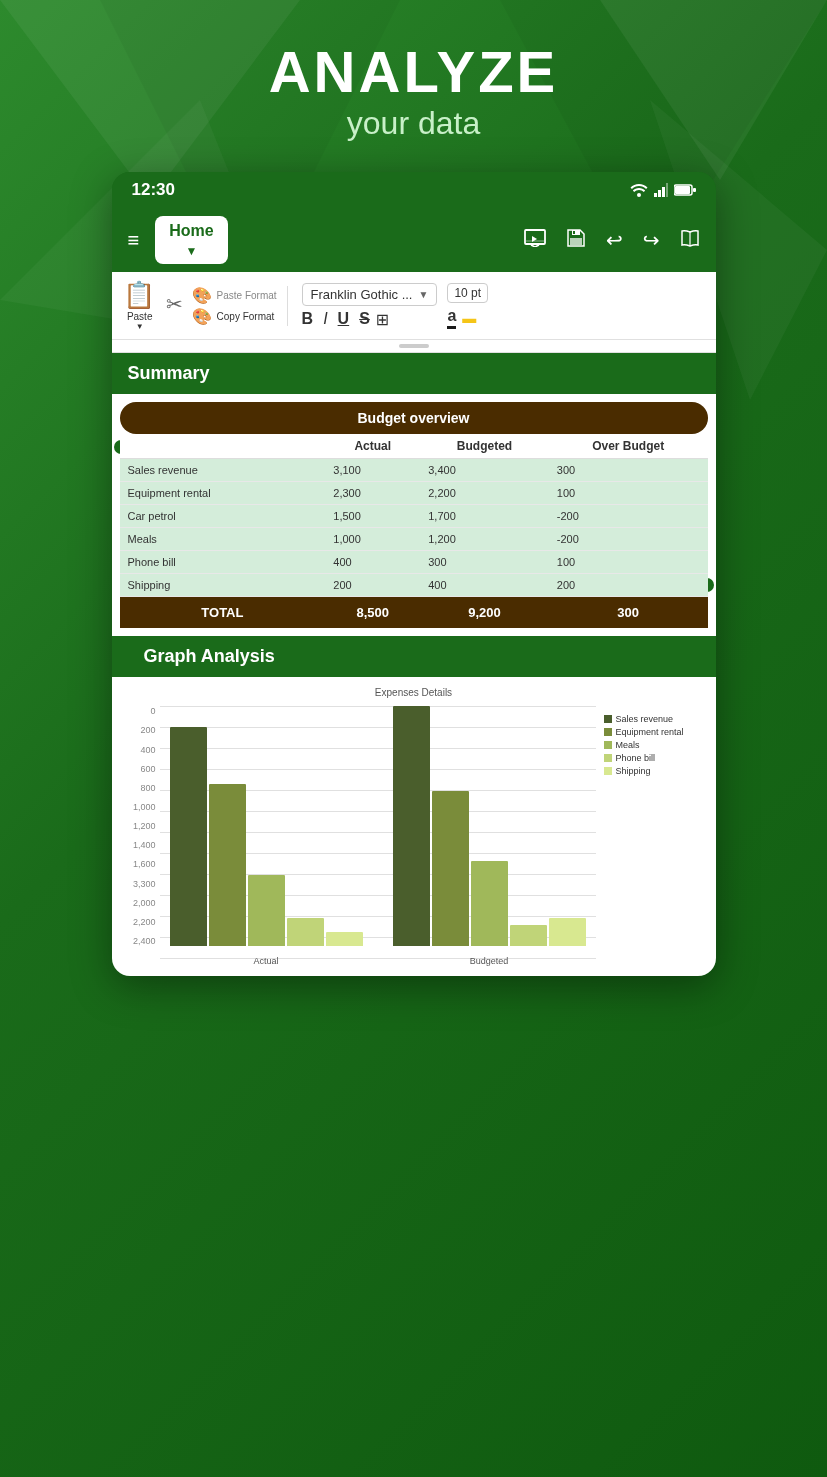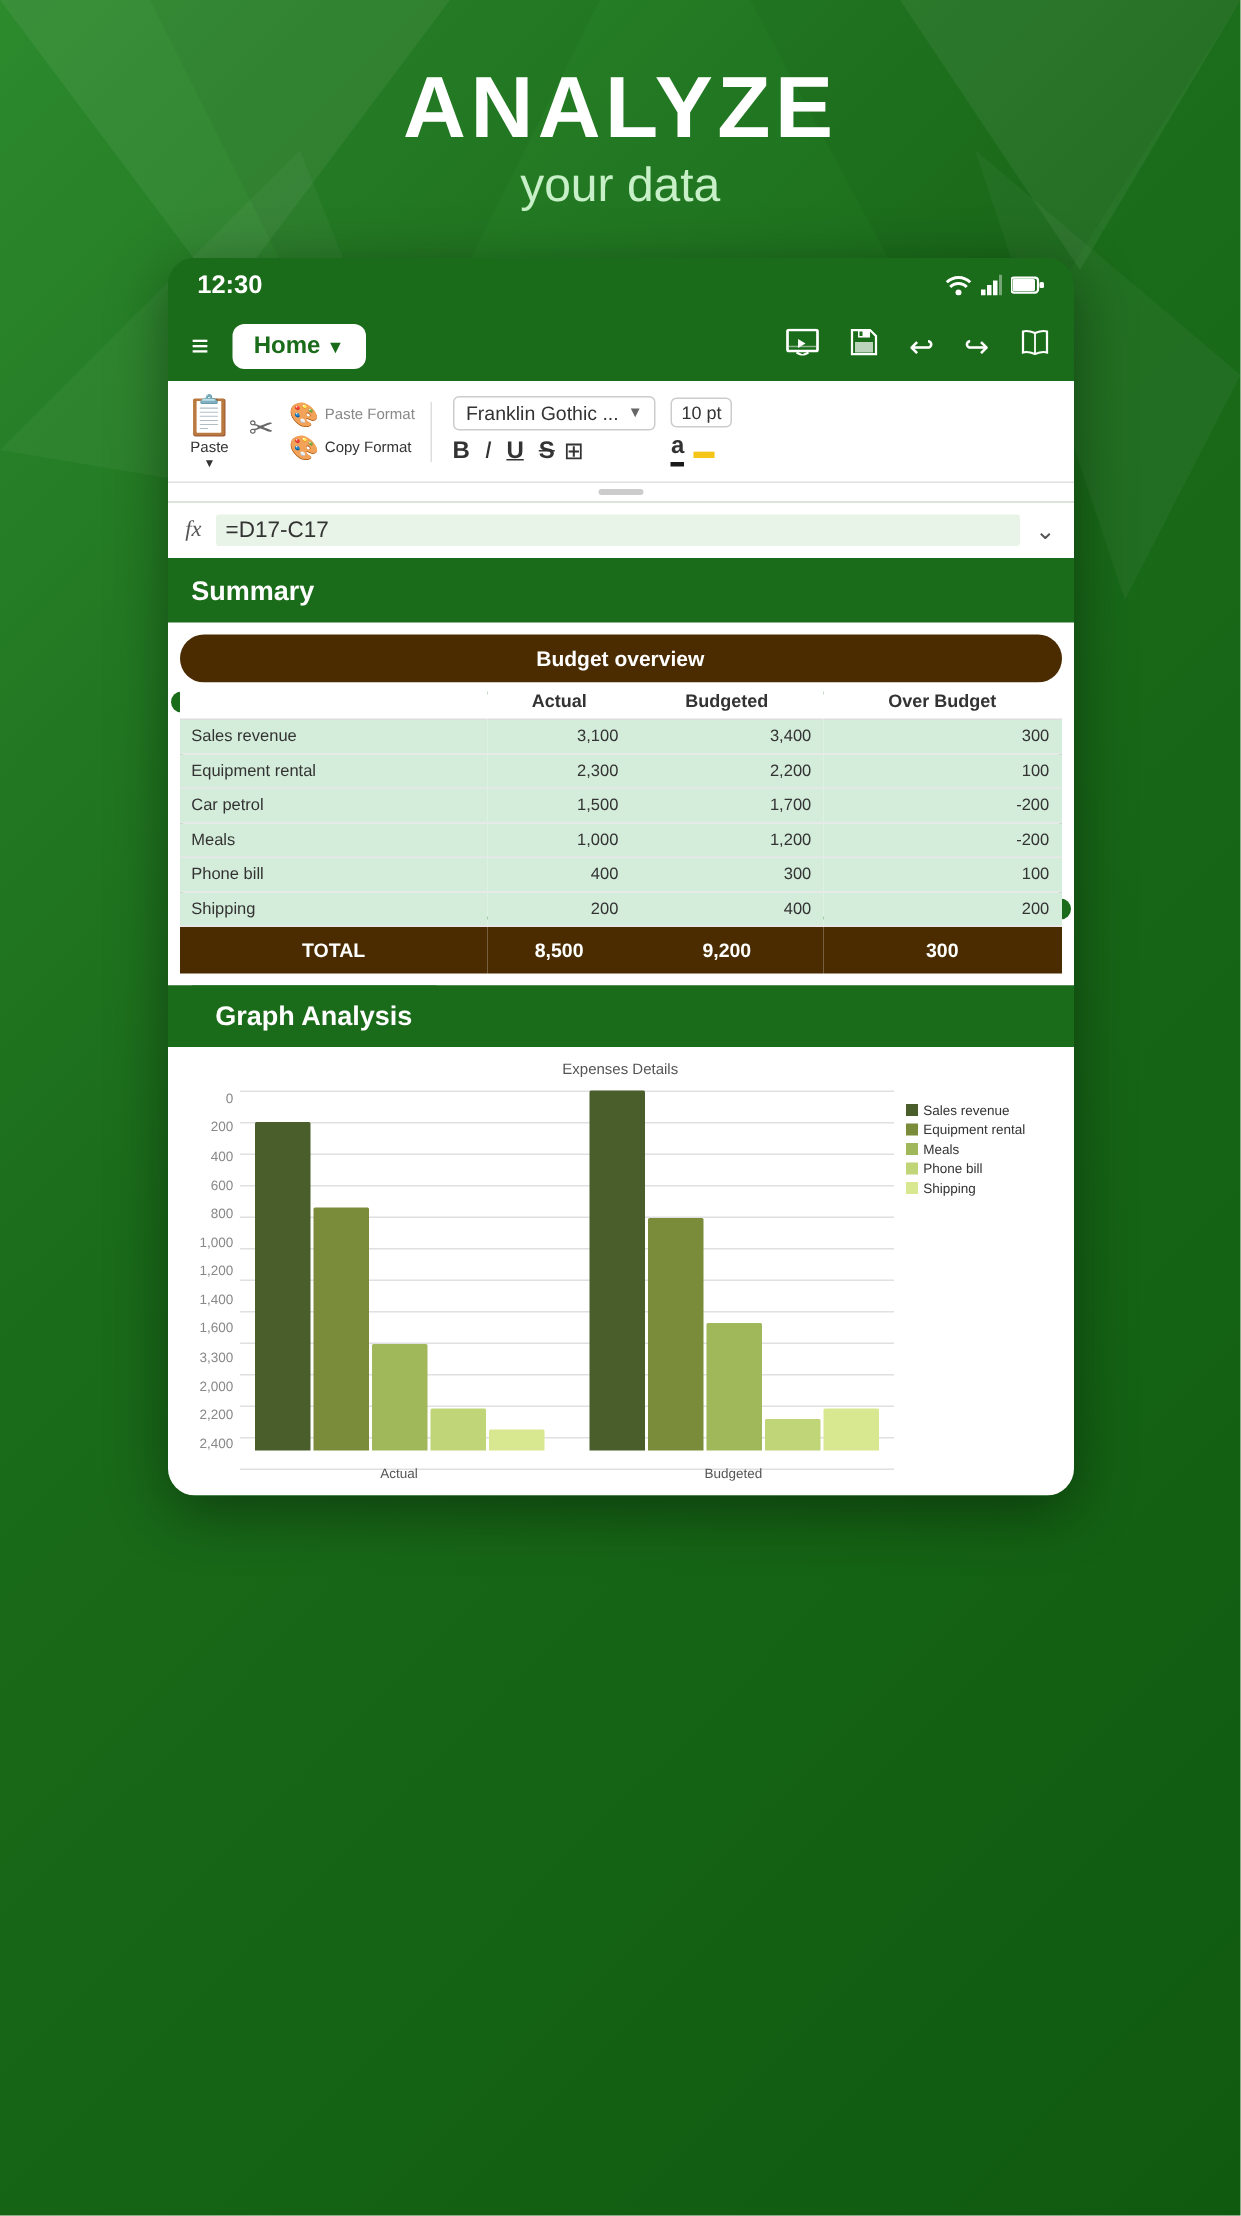--- a/index.html
+++ b/index.html
@@ -103,20 +103,21 @@
       cursor: pointer;
     }
     .home-btn {
       background: white;
       border-radius: 8px;
       padding: 6px 14px;
       display: flex;
       align-items: center;
       gap: 4px;
       cursor: pointer;
+      flex-direction: column;
     }
     .home-btn-text {
       color: #1a6b1a;
       font-weight: 700;
       font-size: 16px;
     }
     .home-btn-arrow {
       color: #1a6b1a;
       font-size: 12px;
     }
@@ -315,21 +316,21 @@
       color: #333;
       border-bottom: 1px solid #e8e8e8;
     }
     .data-row.selected {
       background: #d4edda;
     }
     .data-row td:first-child {
       text-align: left;
     }
     .data-row td:not(:first-child) {
-      text-align: right;
+      text-align: left;
     }
     .total-row td {
       background: #4a2c00;
       color: white;
       font-weight: 700;
       font-size: 13px;
       padding: 8px;
       text-align: center;
     }
     .total-row td:first-child {
@@ -561,25 +562,20 @@
         <span class="a-btn">a</span>
         <span style="font-size:14px;color:#f5c518;margin-left:6px;">▬</span>
       </div>
     </div>
   </div>
 
   <div class="scroll-indicator">
     <div class="scroll-dot"></div>
   </div>
 
-  <div class="formula-bar">
-    <span class="fx-label">fx</span>
-    <div class="formula-input">=D17-C17</div>
-    <span class="formula-expand">⌄</span>
-  </div>
 
   <div class="section-header">
     <span class="section-title">Summary</span>
   </div>
 
   <div class="budget-table-container">
     <div style="position:relative;">
       <div class="handle-tl"></div>
       <div class="handle-br"></div>
       <div class="selection-border"></div>

